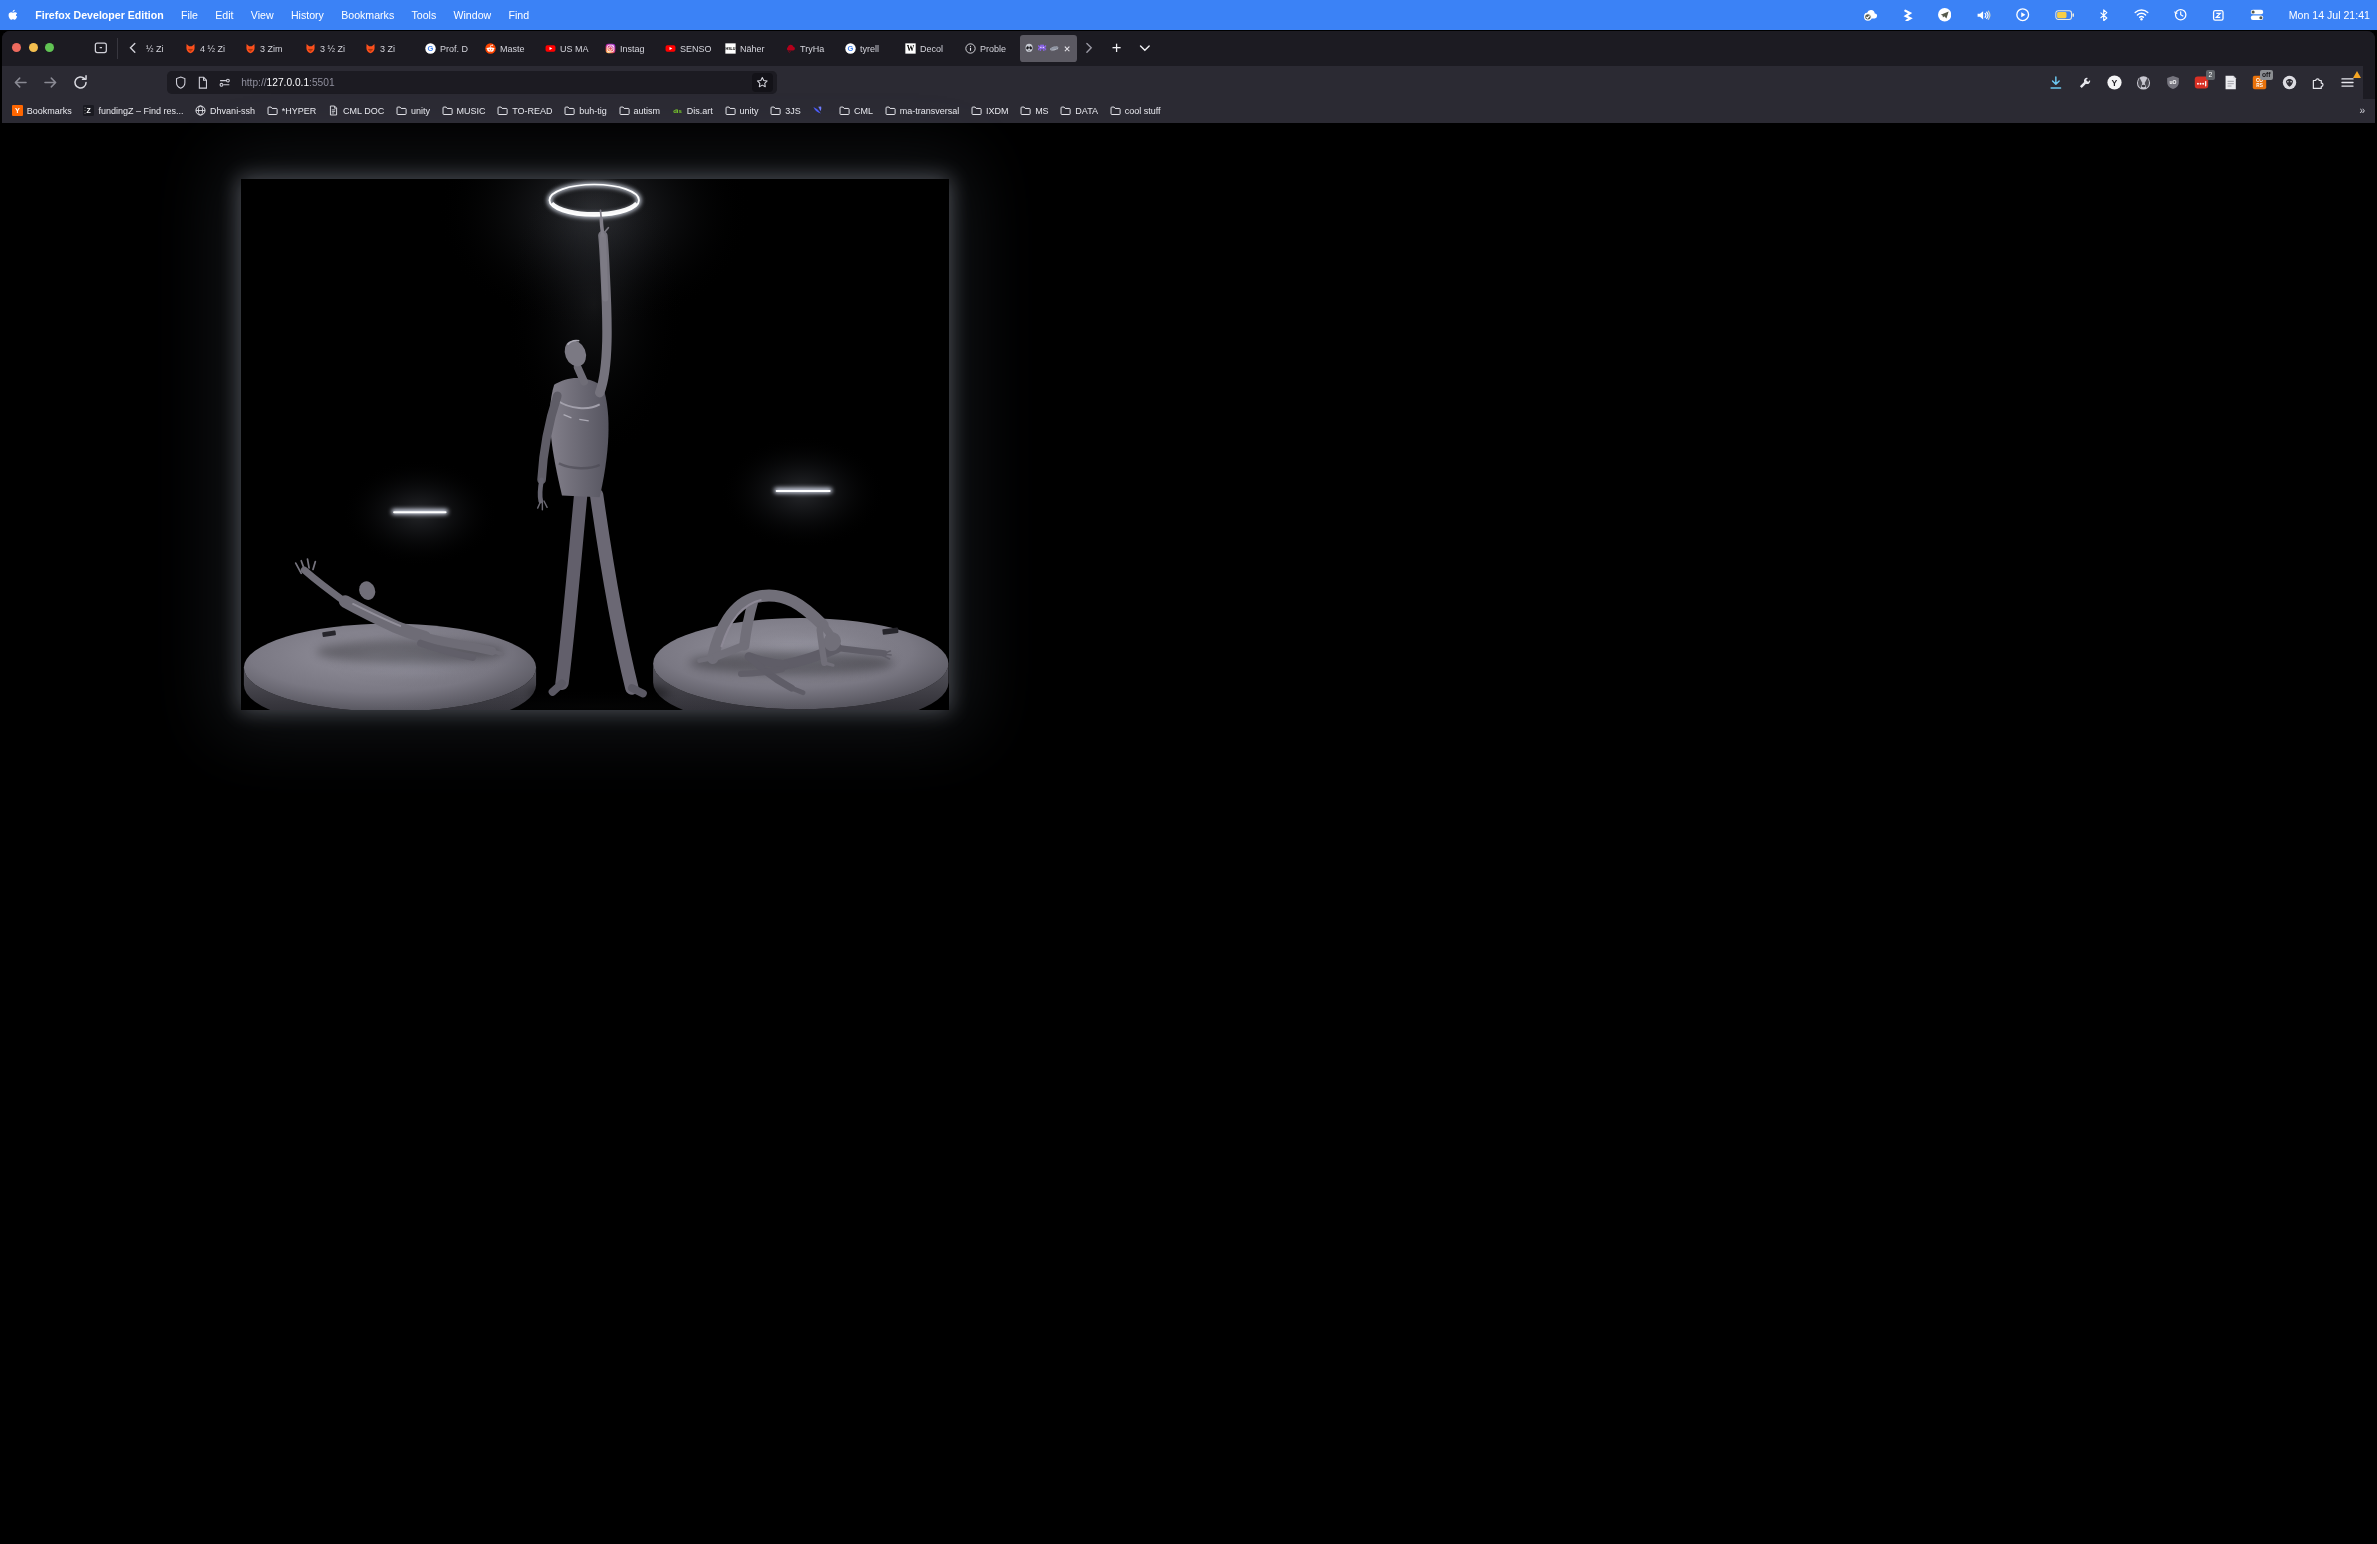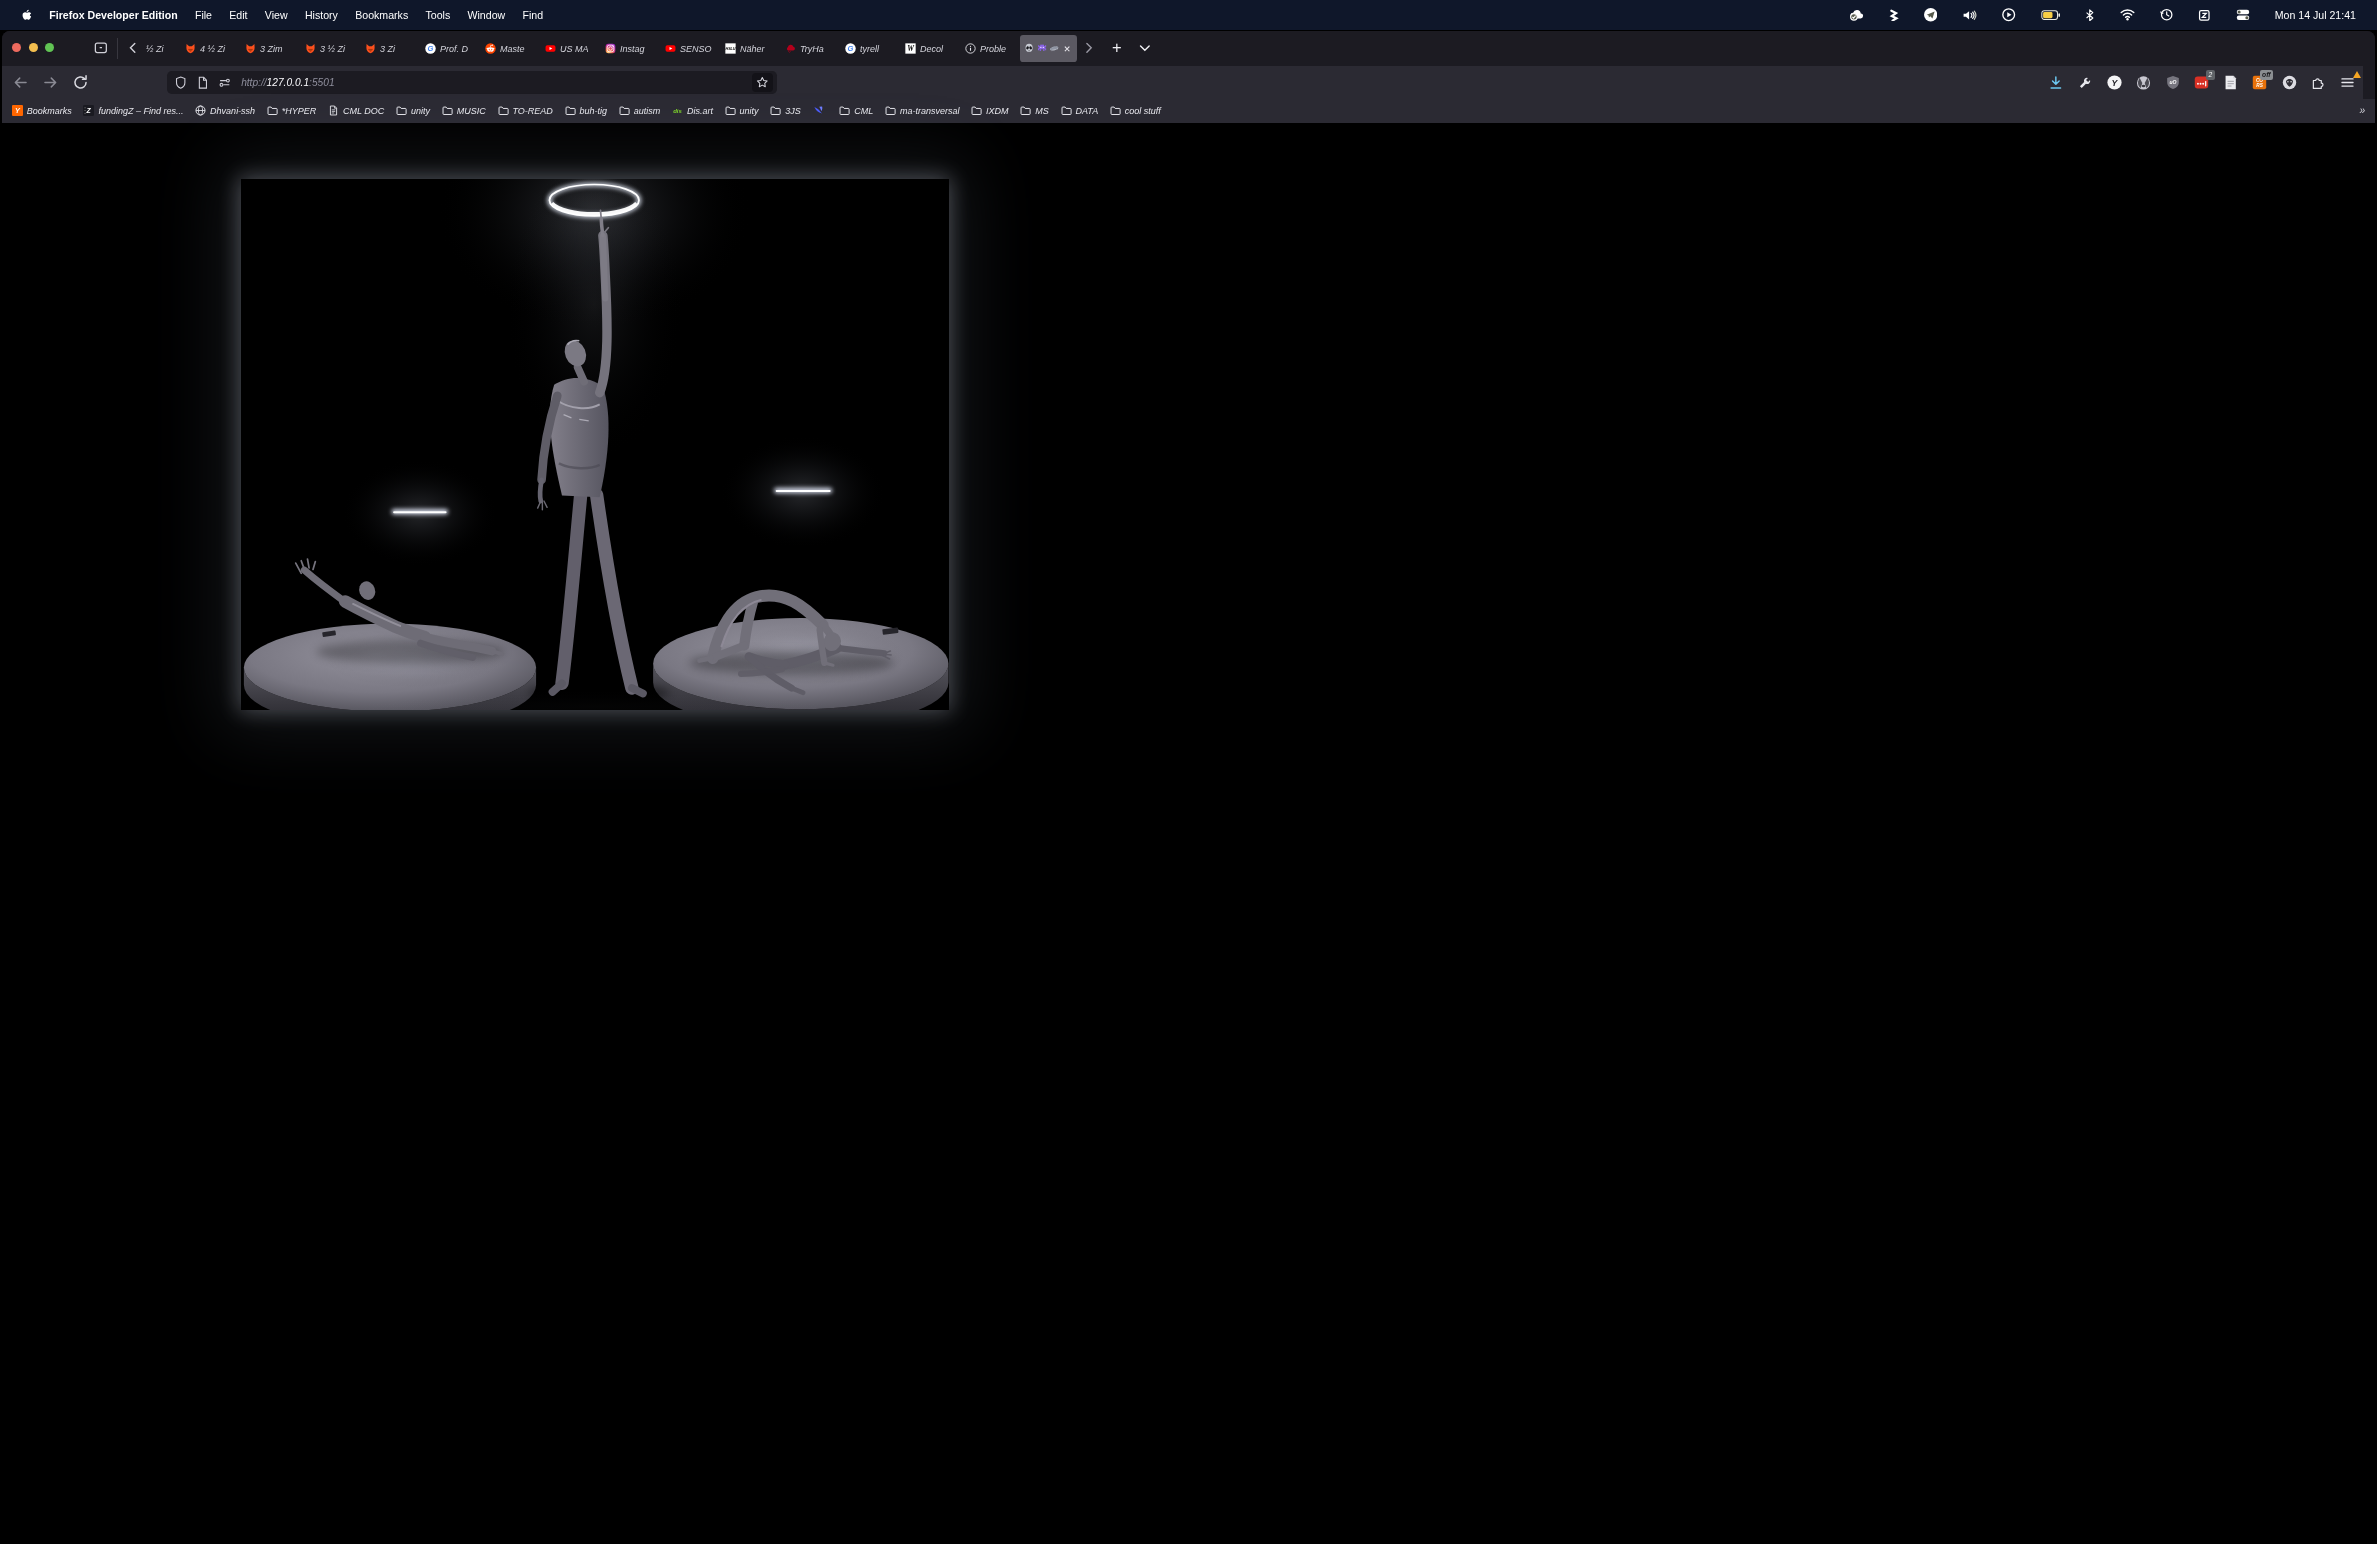--- a/index.html
+++ b/index.html
@@ -1,27 +1,27 @@
 <!DOCTYPE html>
 <html style="font-size:12.6px"><head>
 <meta charset="utf-8">
 <style>
   html,body{margin:0;padding:0;background:#000;width:1189px;height:772px;overflow:hidden;
     font-family:"Liberation Sans","DejaVu Sans",sans-serif;-webkit-font-smoothing:antialiased;}
   
-  #menubar{position:absolute;top:0;left:0;right:0;height:30px;background:#0f172a;color:#fff;
-    display:flex;align-items:center;padding:0 21px;font-size:10.6px;z-index:30;}
+  #menubar{position:absolute;top:0;left:0;right:0;height:30px;background:#3b82f6;color:#fff;
+    display:flex;align-items:center;padding:0 7px;font-size:10.6px;z-index:30;}
   #menubar .left{display:flex;align-items:center;gap:17.3px;}
   #menubar .appname{font-weight:700;}
   #menubar .right{margin-left:auto;display:flex;align-items:center;gap:25px;}
   #menubar svg{display:block;}
   .mb-item{white-space:nowrap;}
   
   #window{position:absolute;top:31px;left:1.6px;right:1.6px;bottom:0;background:#1c1b22;
-    border-radius:7.9px 7.9px 0 0;overflow:hidden;box-shadow:0 0 0 0.8px rgba(0,0,0,.65);font-style:italic;}
+    border-radius:7.9px 7.9px 0 0;overflow:hidden;box-shadow:0 0 0 0.8px rgba(0,0,0,.65);}
   
   #tabbar{position:absolute;top:0;left:0;right:0;height:35px;background:#1c1b22;}
   .traffic{position:absolute;top:11.8px;width:9.4px;height:9.4px;border-radius:50%;}
   #btn-close{left:10.2px;background:#ed6a5e;}
   #btn-min{left:27px;background:#f4bf4f;}
   #btn-zoom{left:43px;background:#61c454;}
   #sidebar-btn{position:absolute;left:91px;top:9.4px;width:15.7px;height:15.7px;color:#d0d0d8;}
   #tab-vsep{position:absolute;left:115px;top:7px;bottom:7px;width:0.8px;background:#38373f;}
   #scroll-left{position:absolute;left:123px;top:9.4px;width:15.7px;height:15.7px;color:#d0d0d8;}
   #tabstrip{position:absolute;left:142px;top:3.9px;bottom:3.9px;width:934px;display:flex;overflow:hidden;}

